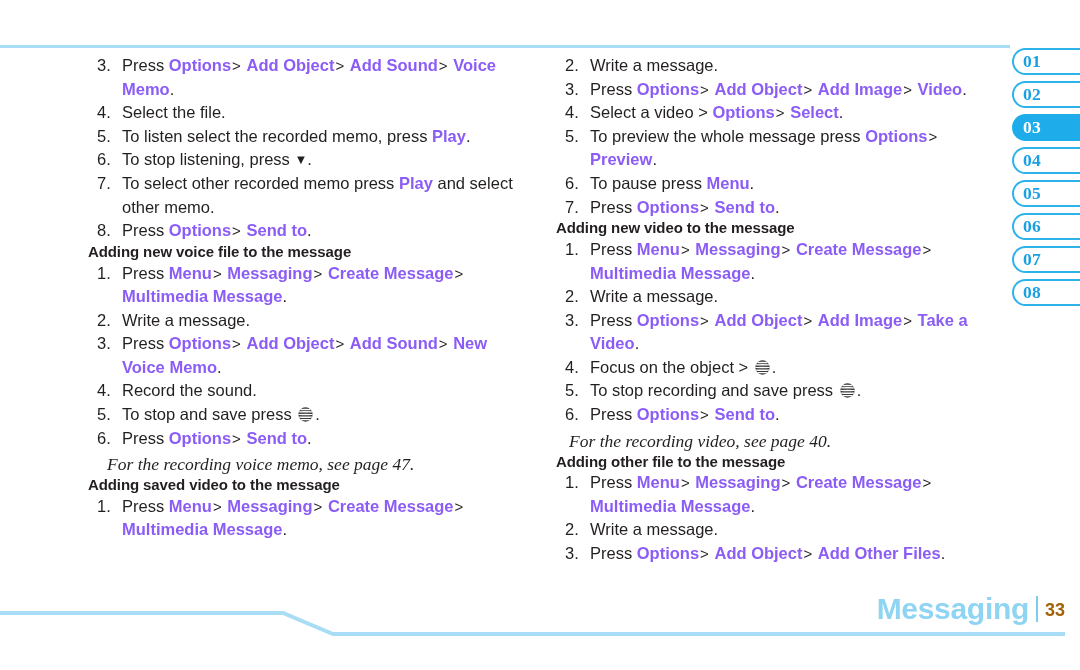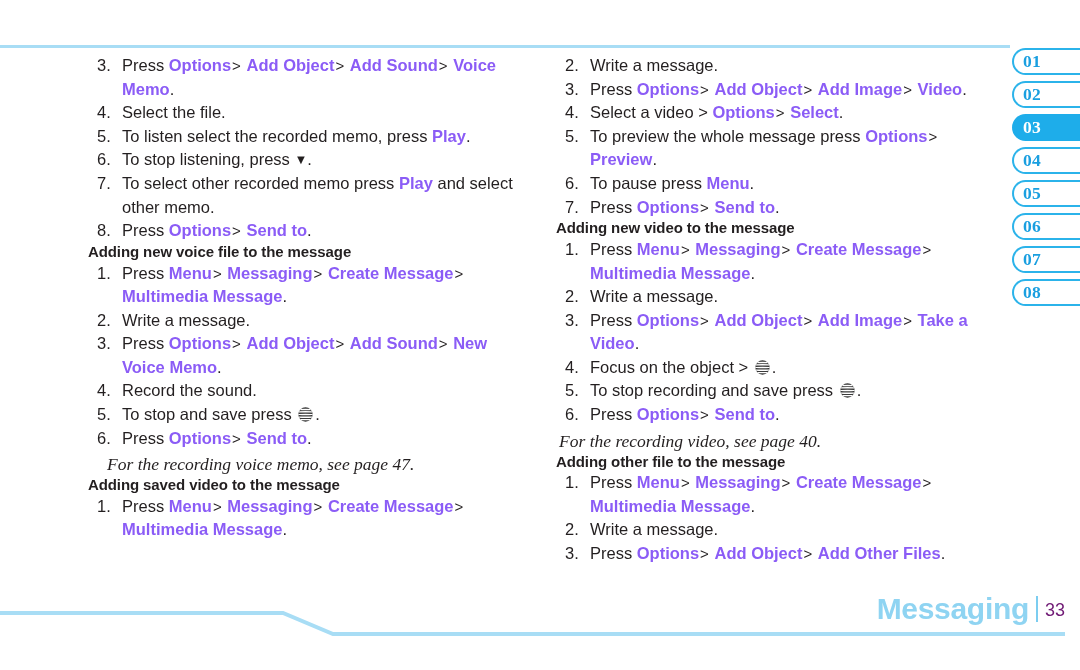--- a/index.html
+++ b/index.html
@@ -123,21 +123,21 @@
   p.footnote {
     font-family: "Liberation Serif", serif;
     font-style: italic;
     font-size: 17.5px;
     color: #231f20;
     margin: 4px 0 0 0;
     padding: 0;
     line-height: 1.25;
   }
   .col-left  p.footnote { margin-left: 19px; }
-  .col-right p.footnote { margin-left: 3px; }
+  .col-right p.footnote { margin-left: 13px; }
 
   
   .tabs {
     position: absolute;
     left: 1012px;
     top: 48px;
     width: 68px;
     font-family: Liberation Serif, serif;
   }
   .tab {
@@ -182,22 +182,22 @@
   }
   .footer-divider {
     display: inline-block;
     width: 2px;
     height: 26px;
     background: #7ccdf0;
     margin: 0 7px -3px 7px;
   }
   .footer-page {
     font-size: 18px;
-    font-weight: normal;
-    color: #701a75;
+    font-weight: bold;
+    color: #a16207;
     vertical-align: 3px;
   }
 </style>
 </head>
 <body>
 
 <div id="page">
 
   <div class="rule-top"></div>
 

